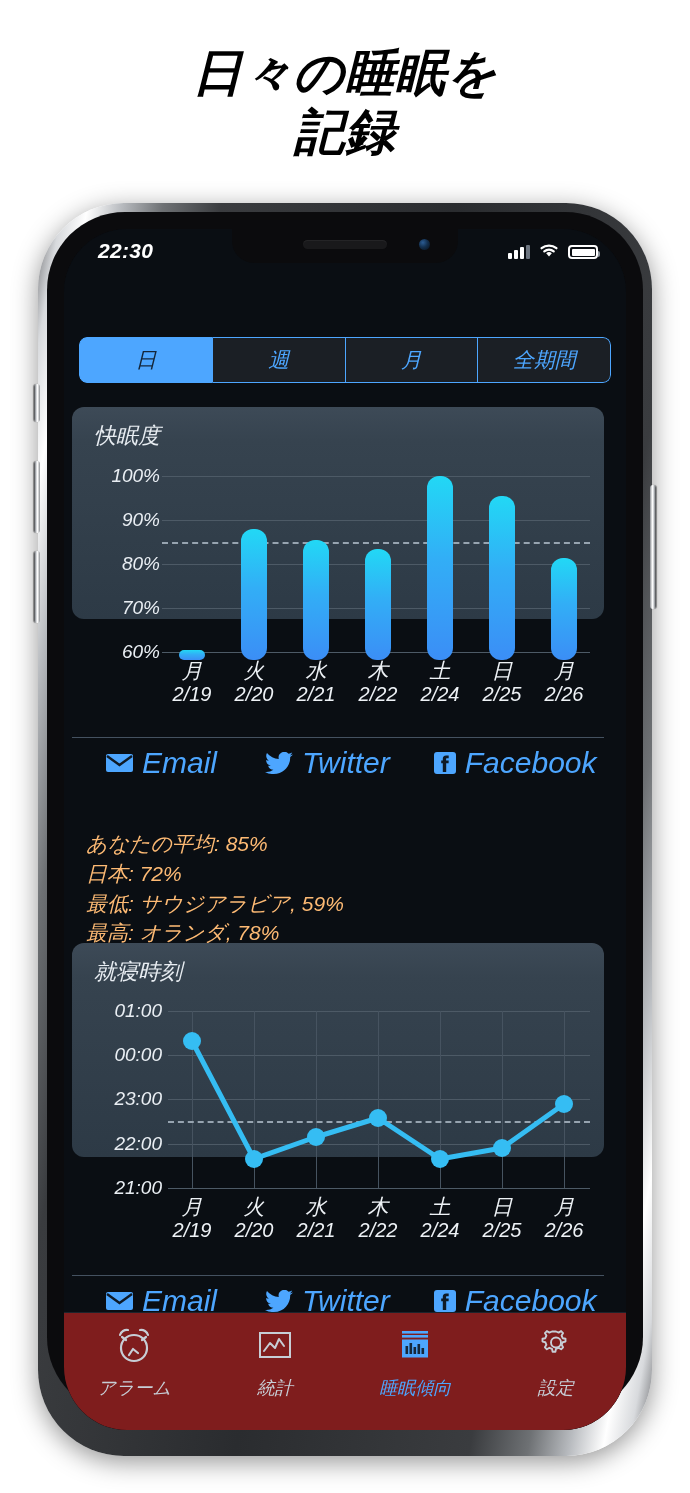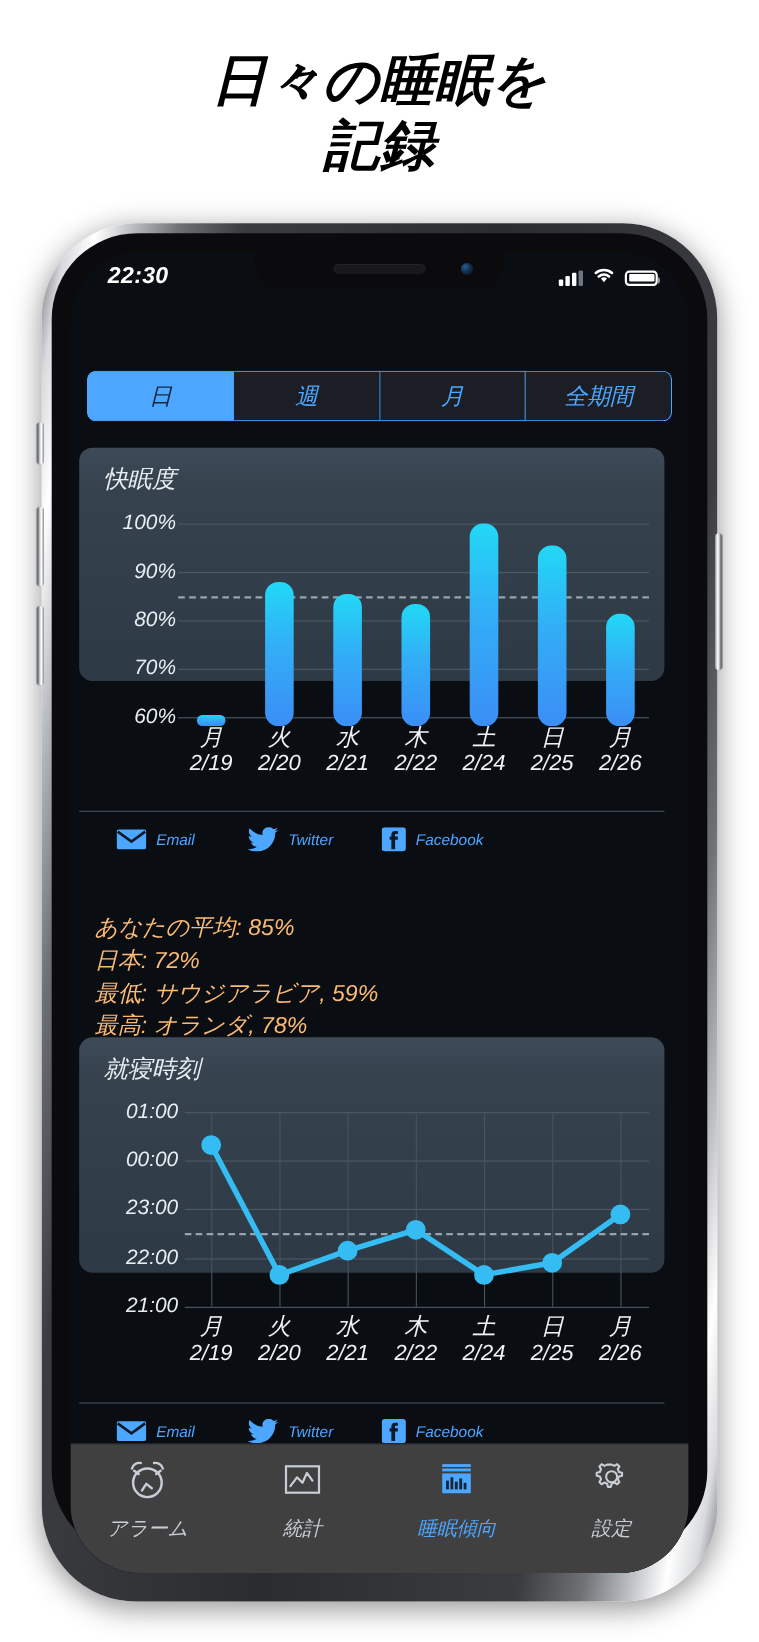--- a/index.html
+++ b/index.html
@@ -189,40 +189,40 @@
     background: #35bdf3; transform: translate(-50%,-50%);
   }
 
   
   .share-row {
     position: absolute; left: 0; width: 532px; height: 44px;
     display: flex; align-items: center;
   }
   .share-item {
     display: flex; align-items: center; gap: 9px;
-    color: #4da6ff; font-size: 14px;
+    color: #4da6ff; font-size: 30px;
   }
   .share-item svg { display: block; }
   #share-1 { top: 166px; }
   #share-2 { top: 168px; }
 
   
   .card-sep { position: absolute; left: 0; width: 532px; height: 1px; background: #445160; }
 
   
   .stats {
     position: absolute; left: 22px; top: 600px; width: 500px;
     color: #fdba74; font-size: 21px; line-height: 1.42;
   }
   .stats div { white-space: nowrap; }
 
   
   .tabbar {
     position: absolute; left: 0; bottom: 0; width: 562px; height: 118px;
-    background: #404040;
+    background: #7f1d1d;
     border-top: 1px solid #1d242c;
     display: flex; align-items: flex-start; padding-top: 12px;
     z-index: 20;
   }
   .tab {
     flex: 1; display: flex; flex-direction: column; align-items: center; gap: 7px;
     color: #c7ced6;
   }
   .tab.active { color: #4da6ff; }
   .tab .lbl { font-size: 18px; }

